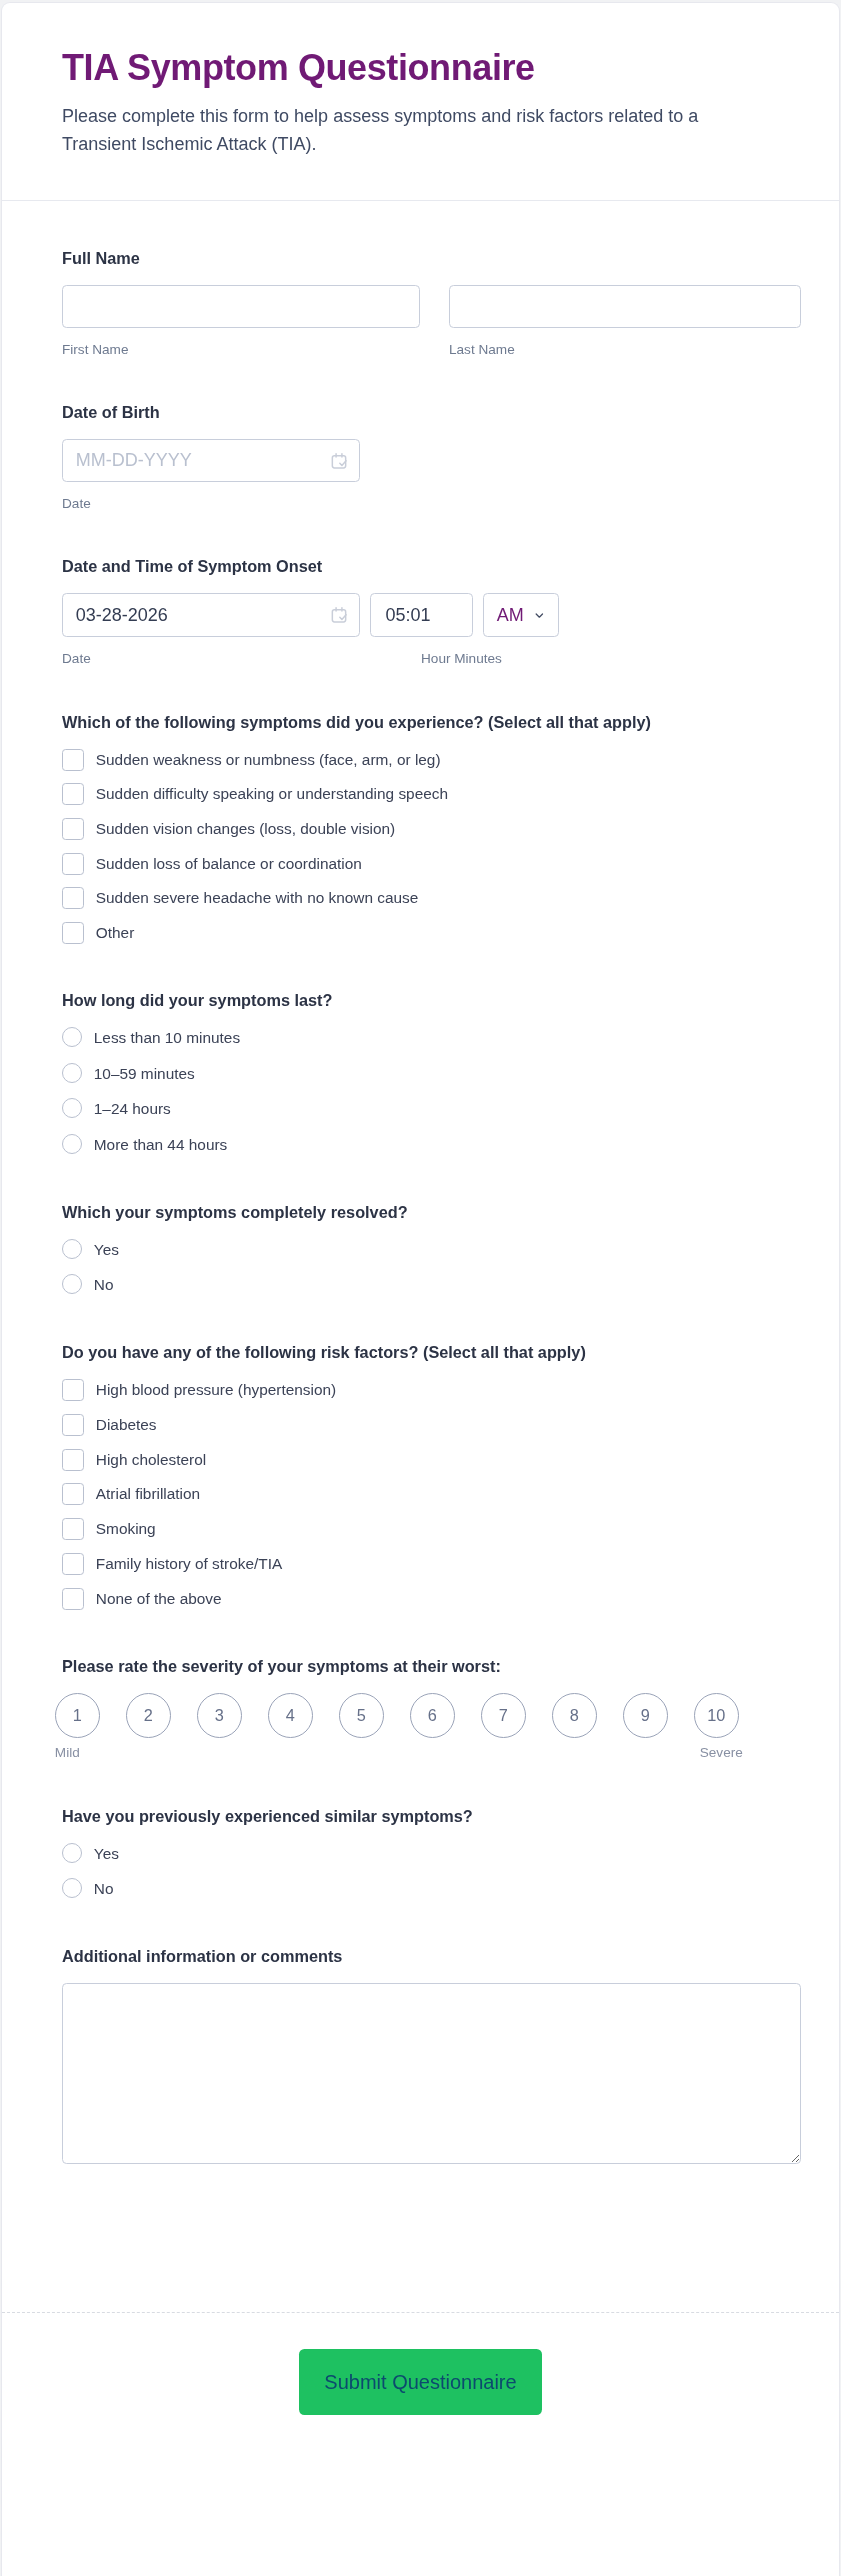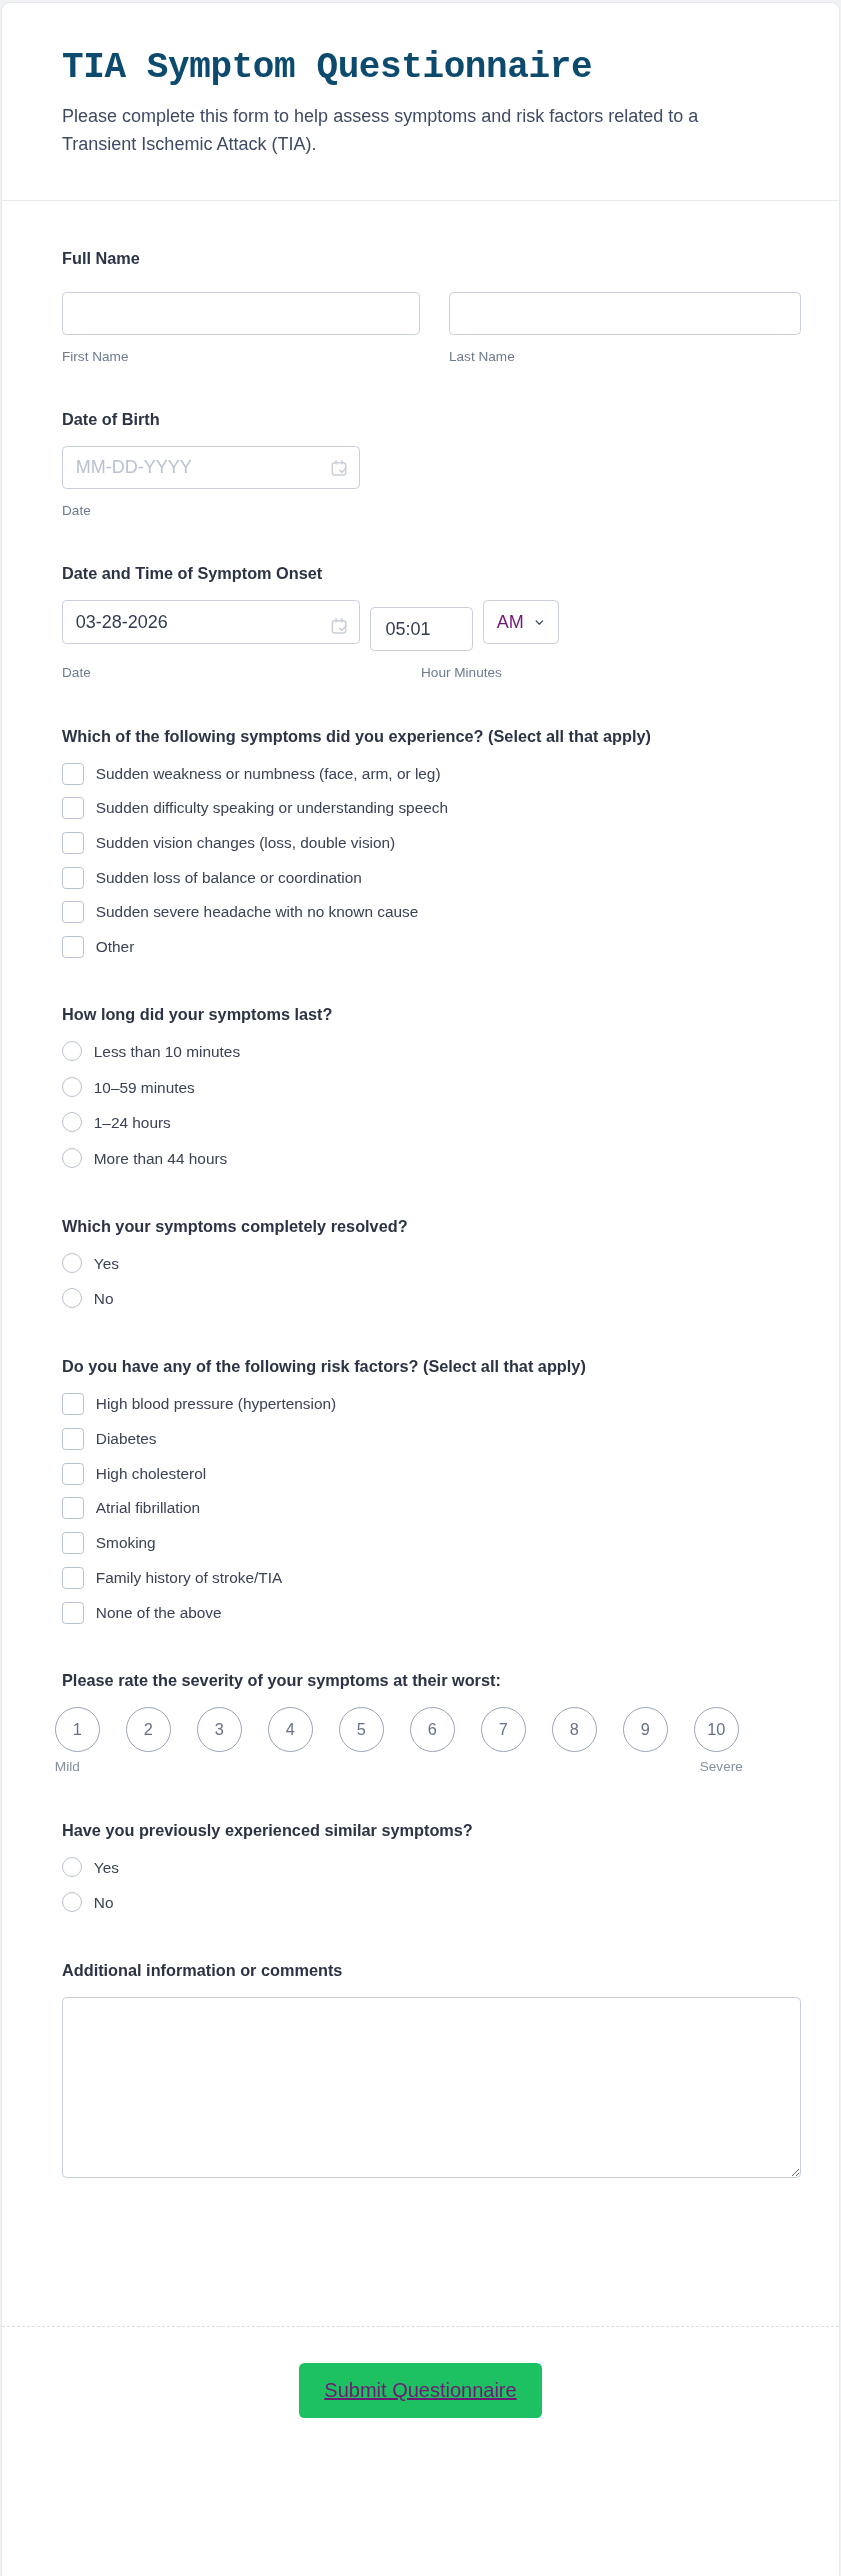--- a/index.html
+++ b/index.html
@@ -14,34 +14,34 @@
     width:839px; min-height:2574px;
     margin:1.8px auto 0;
     background:#ffffff;
     border:0.9px solid #e7e8ee; border-bottom:none;
     border-radius:9px 9px 0 0;
   }
   
   .form-header { padding:45px 60px 42px; border-bottom:0.9px solid #e7e9ef; }
   .form-title {
     margin:0 0 14.5px; font-size:36px; line-height:40px; font-weight:700;
-    letter-spacing:-0.4px; color:#0c4a6e;font-family:Liberation Mono, monospace;
+    letter-spacing:-0.4px; color:#701a75;
   }
   .form-subtitle { margin:0; max-width:706px; font-size:18px; line-height:28px; color:#3f4a63; }
   
   .form-body { padding:48px 38px 0 60px; }
   .q { margin-bottom:47px; }
   .q-label { font-size:16.3px; line-height:18px; font-weight:700; color:#2c3345; margin-bottom:18px; }
   .sublabel { margin-top:14.5px; font-size:13.6px; line-height:13.6px; color:#6e7a90; }
   .text-input {
     box-sizing:border-box; height:43px; width:100%;
     border:0.9px solid #c8cedb; border-radius:4.5px; background:#fff;
     padding:0 40px 0 12.7px; font-family:inherit; font-size:18px; color:#333c52; outline:none;
   }
-  .text-input.no-icon { padding-right:12.7px;margin-top:7px; }
+  .text-input.no-icon { padding-right:12.7px; }
   .text-input::placeholder { color:#b9c0cf; }
   .name-grid { display:grid; grid-template-columns:358px 1fr; column-gap:29px; }
   .input-wrap { position:relative; width:298px; }
   .cal-btn {
     position:absolute; right:9px; top:50%; transform:translateY(-50%);
     width:23.5px; height:23.5px; display:flex; align-items:center; justify-content:center;
     background:none; border:none; padding:0; cursor:pointer;
   }
   
   .onset-row { display:flex; gap:10px; }
@@ -89,23 +89,23 @@
     padding:11px 12.7px; font-family:inherit; font-size:18px; color:#333c52;
     resize:vertical; outline:none;
   }
   .q-comments { margin-bottom:0; }
   
   .form-footer {
     margin-top:145px; border-top:0.9px dashed #d8dbe2;
     padding:36px 0 46px; display:flex; justify-content:center;
   }
   .submit-btn {
-    box-sizing:border-box; min-width:212px; height:55px; padding:0 25px;
+    box-sizing:border-box; min-width:212px; height:66px; padding:0 25px;
     background:#1ec161; border:none; border-radius:5.4px;
-    font-family:inherit; font-size:20px; color:#701a75; cursor:pointer;text-decoration:underline;
+    font-family:inherit; font-size:20px; color:#0c4a6e; cursor:pointer;
   }
   svg { display:block; }
 </style>
 </head>
 <body>
 
 <div class="card">
 
   <header class="form-header">
     <h1 class="form-title">TIA Symptom Questionnaire</h1>

